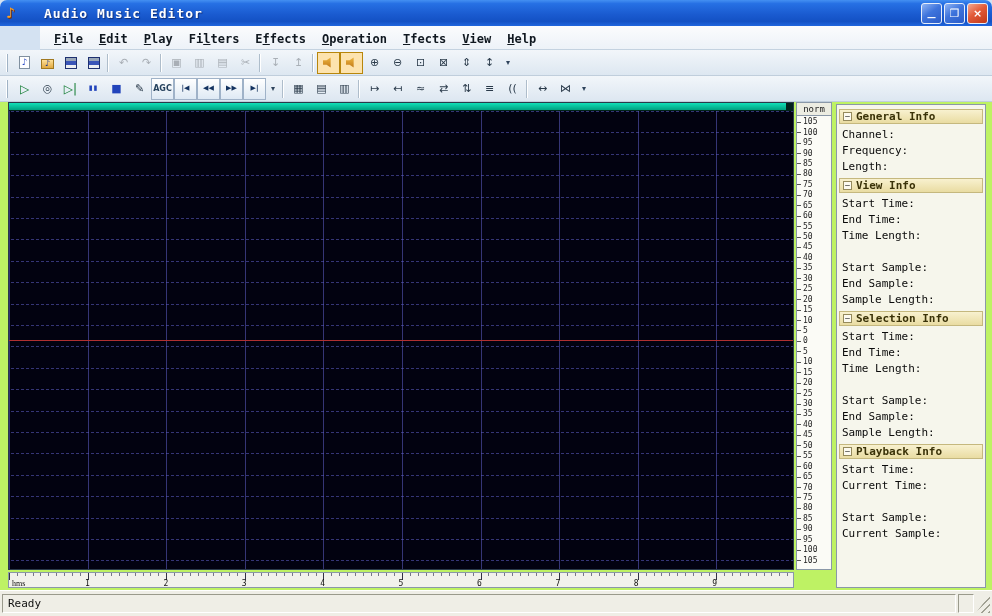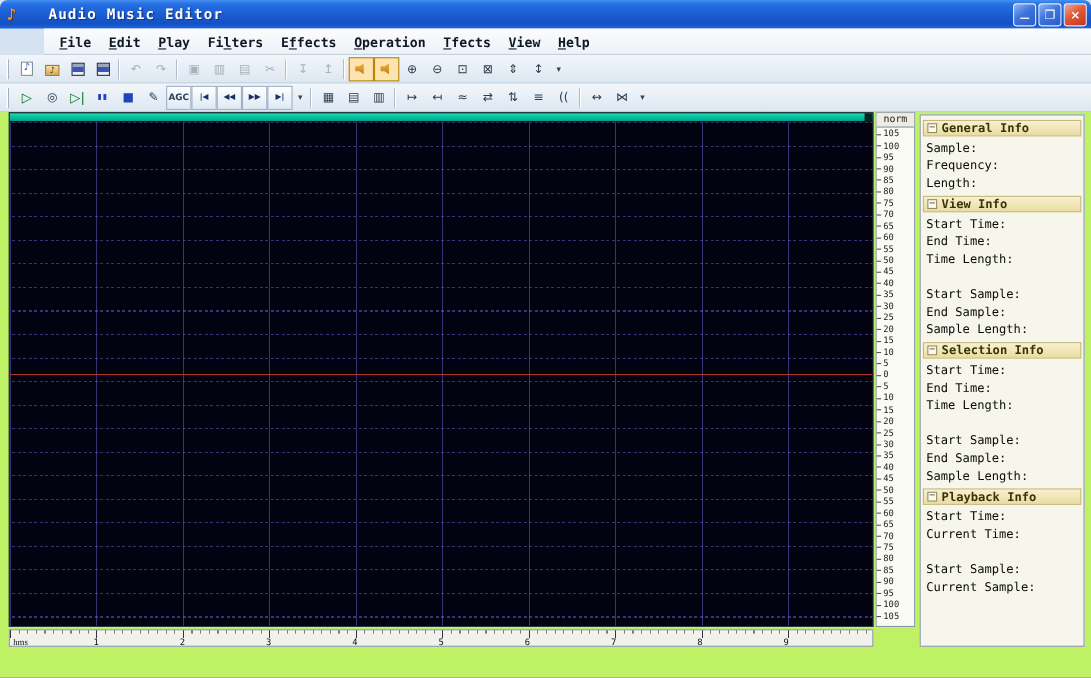--- a/index.html
+++ b/index.html
@@ -657,21 +657,21 @@
     <div class="info-panel">
       <div class="ip-body">
 
         <div class="info-section">
           <div class="section-header">
             <span class="collapse-box">−</span>
             <span class="section-title">General Info</span>
           </div>
           <div class="field-group">
 
-          <div class="info-label">Sample:</div>
+          <div class="info-label">Channel:</div>
               <div class="info-label">Frequency:</div>
               <div class="info-label">Length:</div>
             </div>
         </div>
 
         <div class="info-section">
           <div class="section-header">
             <span class="collapse-box">−</span>
             <span class="section-title">View Info</span>
           </div>
@@ -722,14 +722,21 @@
 
           <div class="info-label">Start Sample:</div>
               <div class="info-label">Current Sample:</div>
             </div>
         </div>
 
       </div>
     </div>
   </div>
 
+  <div class="statusbar">
+    <div class="sb-main">
+      <span>Ready</span>
+    </div>
+    <div class="sb-cell"></div>
+    <div class="sb-grip"></div>
+  </div>
 
 </div>
 
 </body></html>

